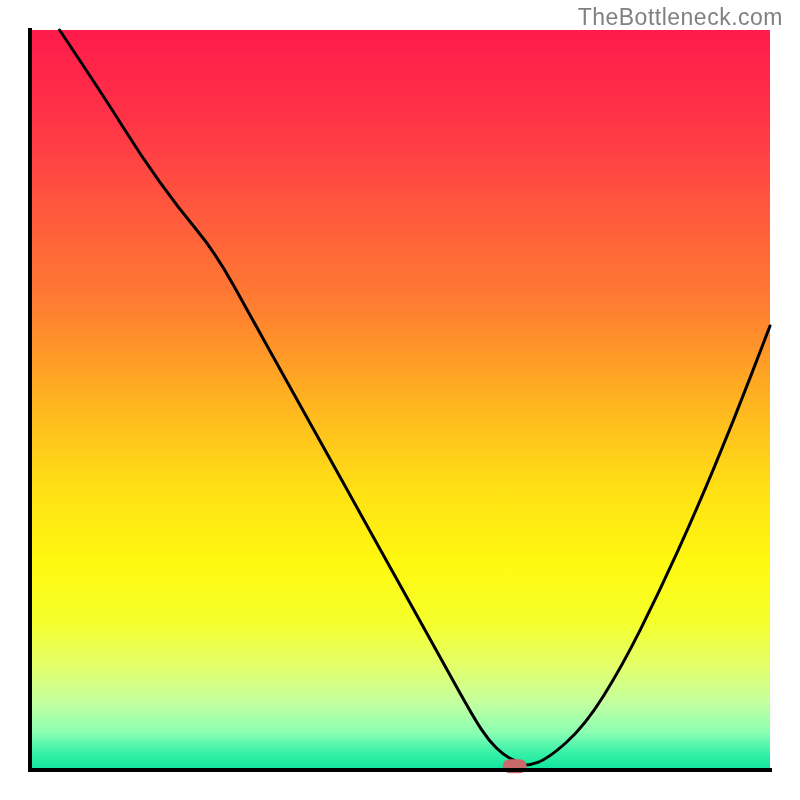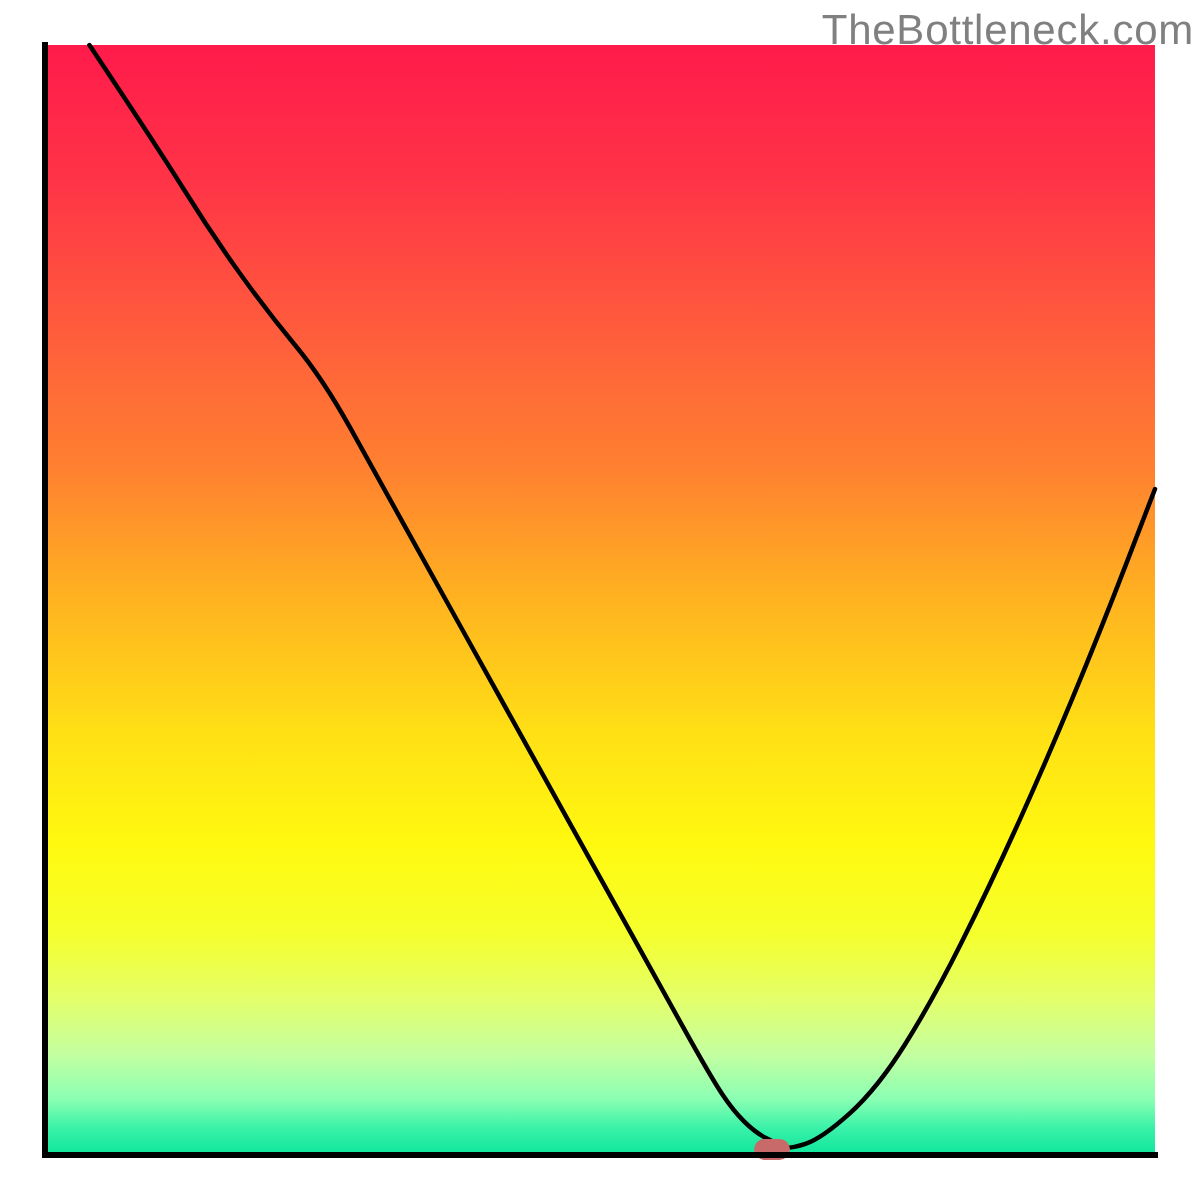--- a/index.html
+++ b/index.html
@@ -11,23 +11,23 @@
     font-family: Arial, Helvetica, sans-serif;
   }
   .frame {
     position: relative;
     width: 800px;
     height: 800px;
   }
   .watermark {
     position: absolute;
     top: 4px;
-    right: 4px;
+    right: 17px;
     color: #808080;
-    font-size: 28px;
+    font-size: 23px;
     letter-spacing: 0.5px;
   }
   svg {
     display: block;
   }
 </style>
 </head>
 <body>
 
 <div class="frame">

